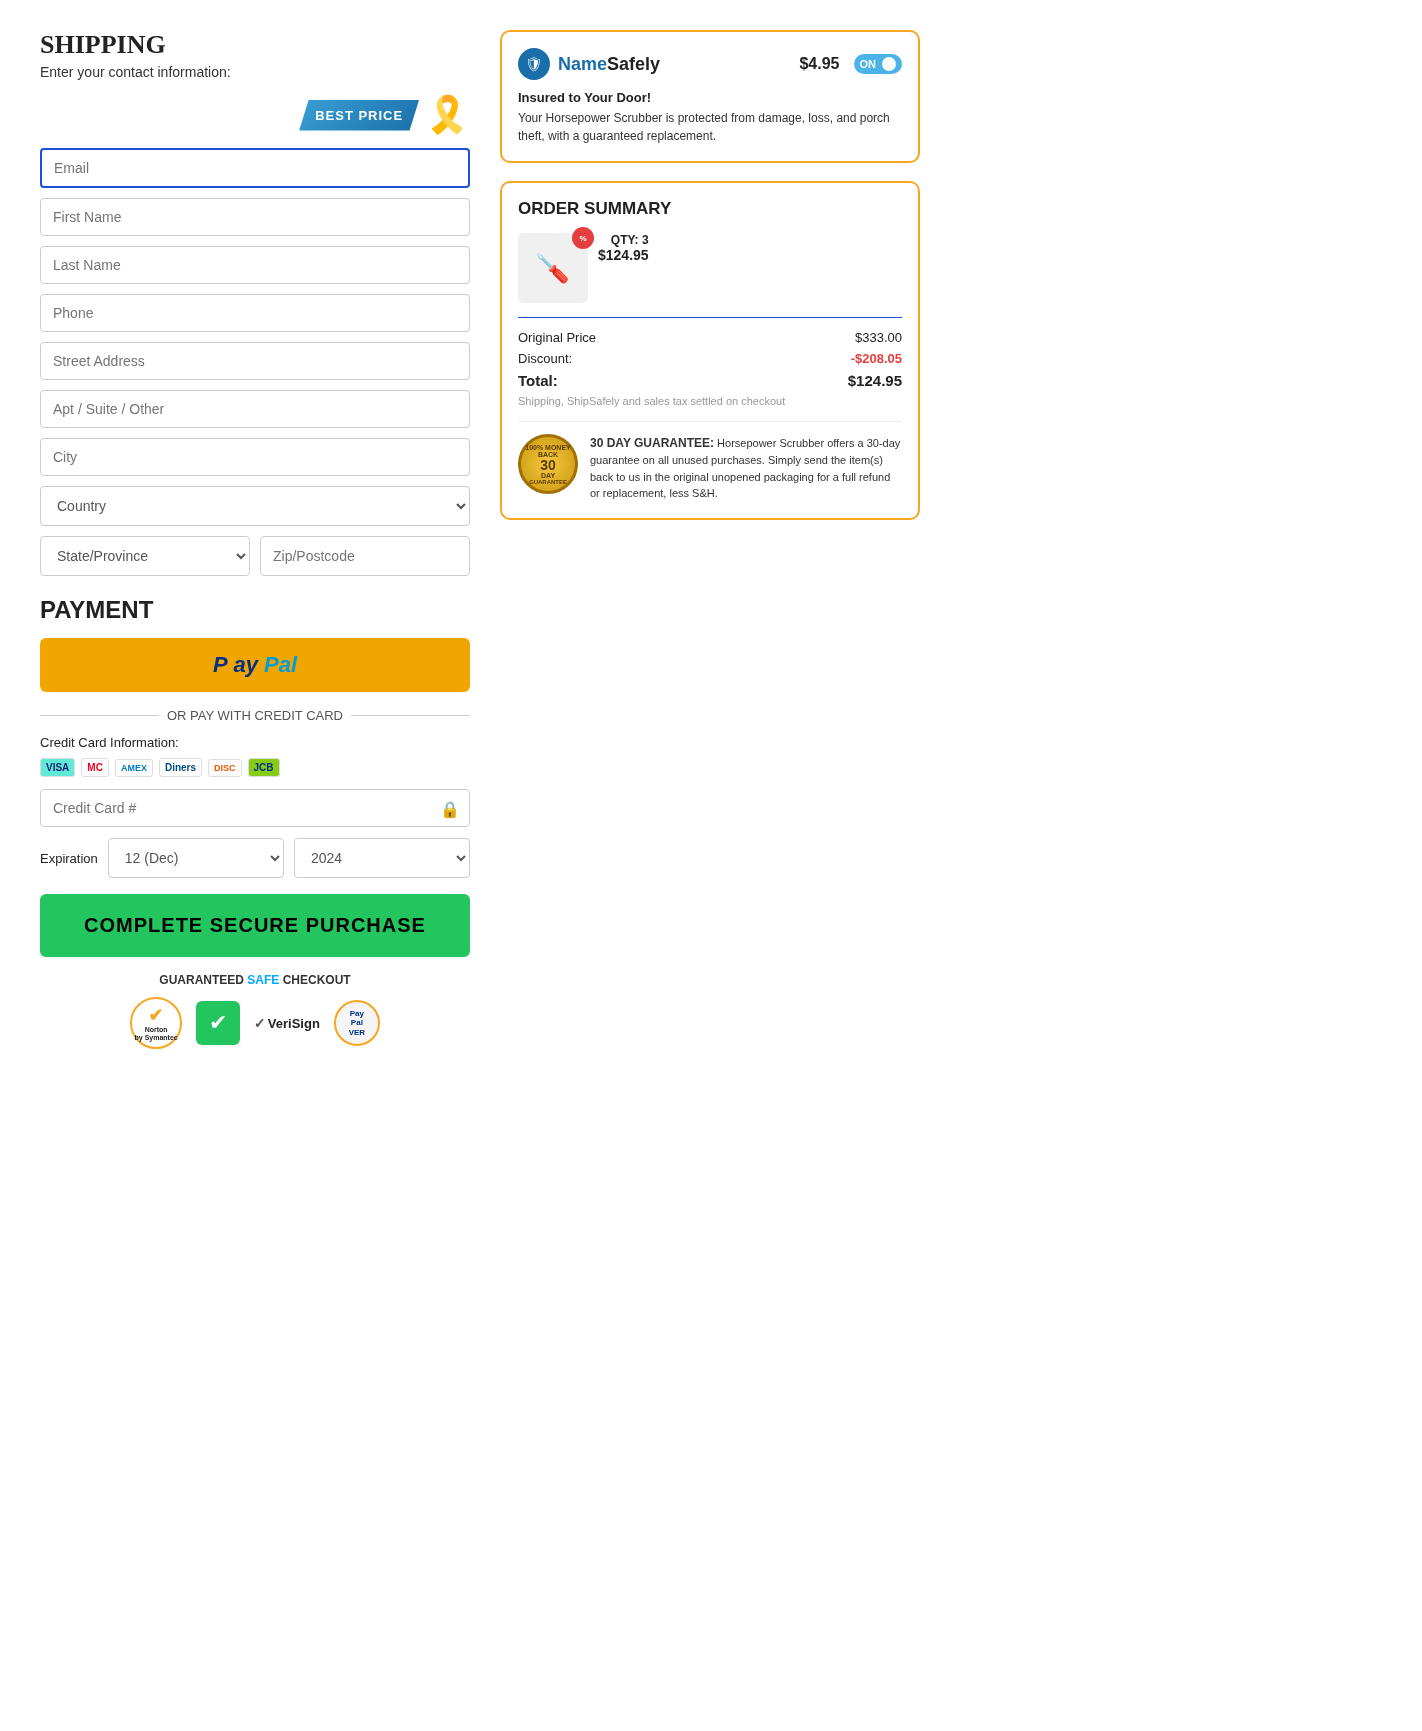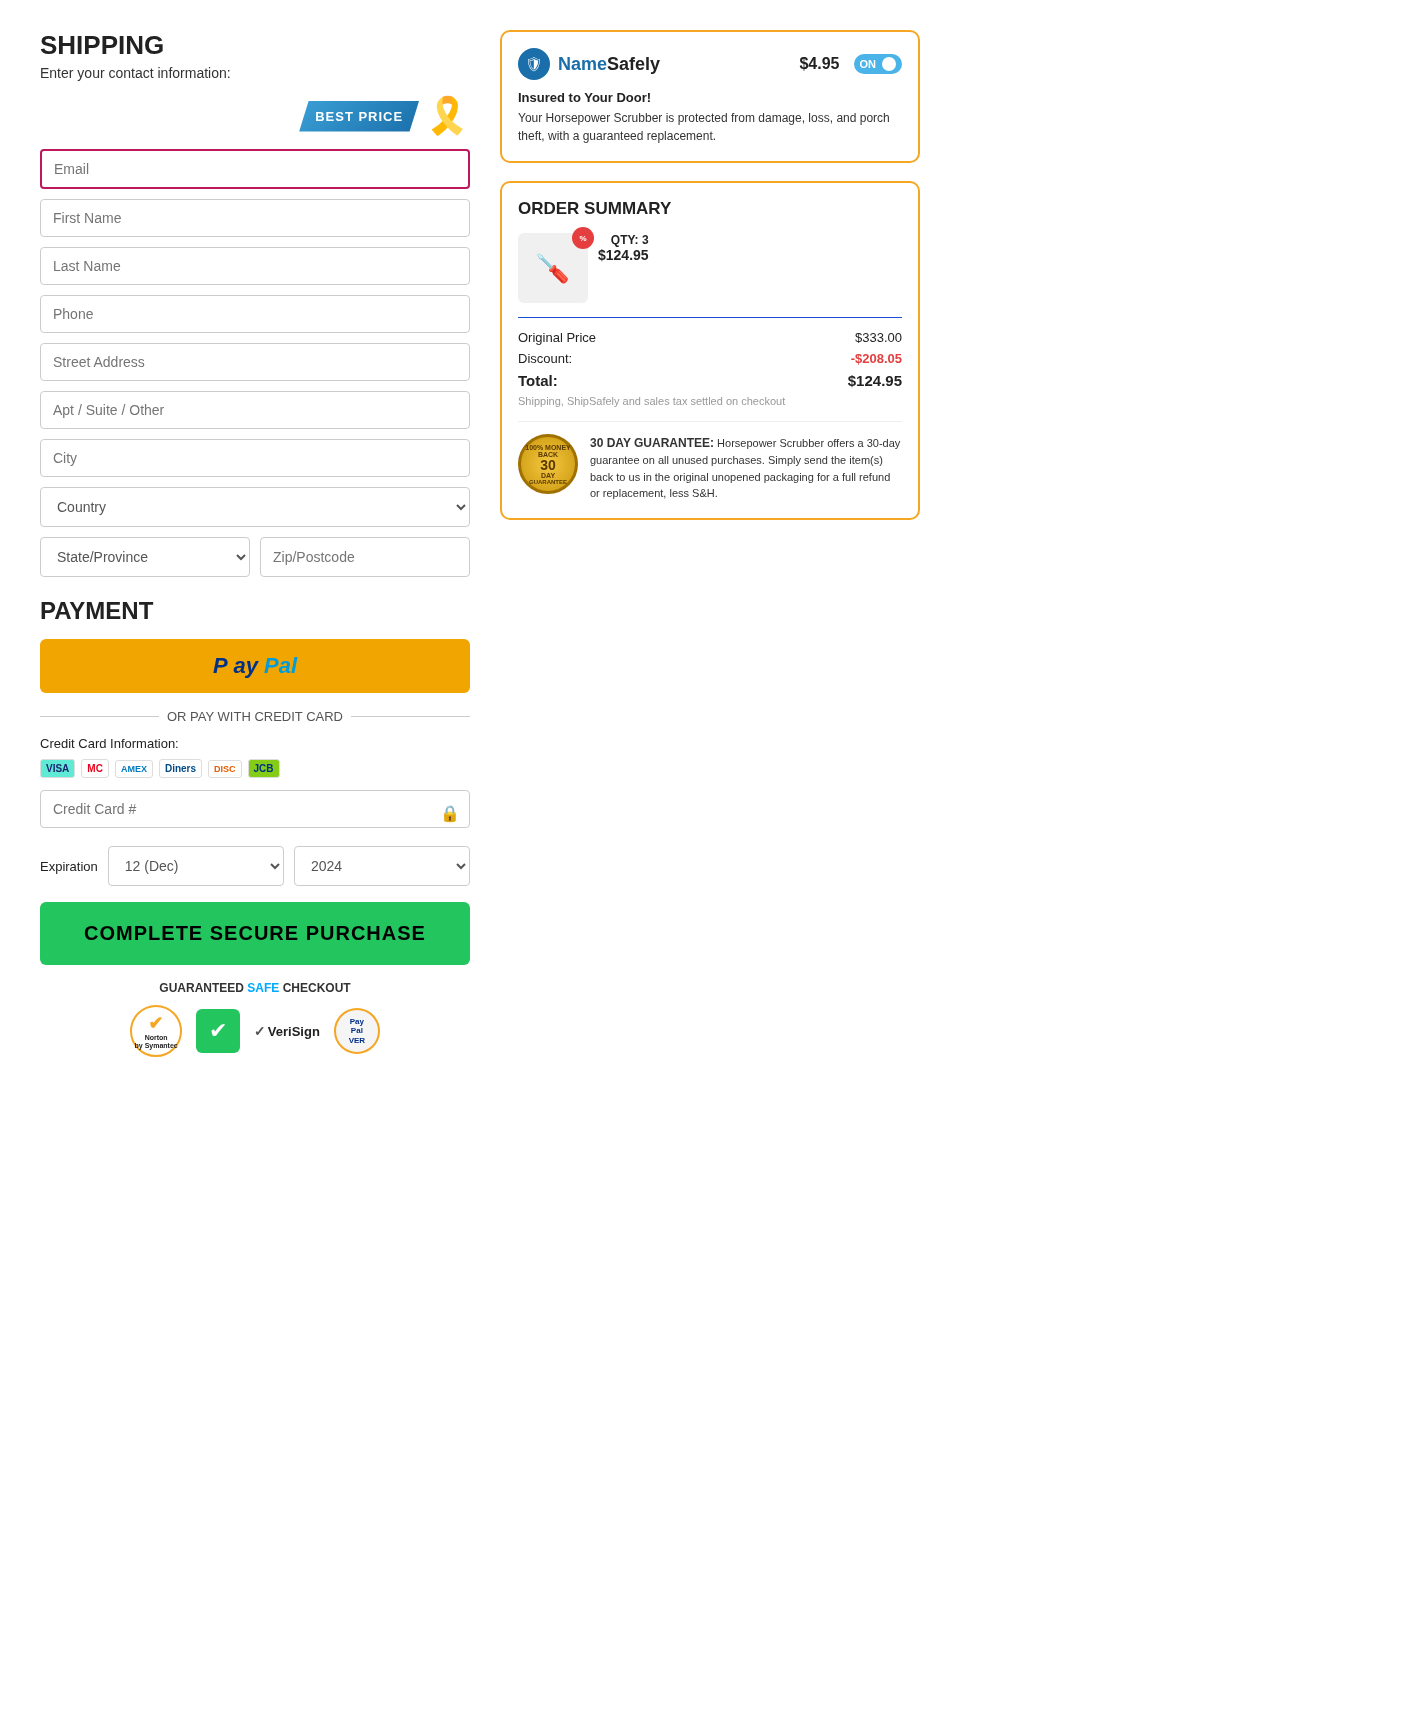--- a/index.html
+++ b/index.html
@@ -2,28 +2,28 @@
 <html><head>
   <meta charset="utf-8">
   <style>
     * { box-sizing: border-box; margin: 0; padding: 0; }
     body { font-family: Arial, sans-serif; background: #fff; color: #222; font-size: 14px; }
     .page-wrapper { display: flex; gap: 30px; padding: 30px 40px; max-width: 1422px; }
     .left-col { flex: 0 0 430px; }
     .right-col { flex: 1; max-width: 420px; }
 
     
-    .section-title { font-size: 26px; font-weight: 900; text-transform: uppercase; margin-bottom: 4px; }
+    .section-title { font-size: 26px; font-weight: 900; text-transform: uppercase; margin-bottom: 4px; font-family: Liberation Serif, serif; }
     .section-subtitle { font-size: 14px; margin-bottom: 14px; color: #333; }
     .best-price-banner { display: flex; align-items: center; justify-content: flex-end; margin-bottom: 12px; }
     .best-price-badge { background: linear-gradient(135deg, #3a9fd5, #1a6faa); color: #fff; font-weight: 900; font-size: 13px; padding: 8px 16px; clip-path: polygon(8% 0%, 100% 0%, 92% 100%, 0% 100%); margin-right: 6px; letter-spacing: 1px; }
     .ribbon-icon { font-size: 36px; color: #4ab3e8; }
 
     .form-input { width: 100%; border: 1px solid #ccc; border-radius: 4px; padding: 10px 12px; font-size: 14px; color: #555; margin-bottom: 10px; outline: none; }
-    .form-input.highlighted { border: 2px solid #be185d; }
+    .form-input.highlighted { border: 2px solid #1d4ed8; }
     .form-select { width: 100%; border: 1px solid #ccc; border-radius: 4px; padding: 10px 12px; font-size: 14px; color: #555; margin-bottom: 10px; background: #fff; appearance: auto; }
     .state-zip-row { display: flex; gap: 10px; margin-bottom: 10px; }
     .state-zip-row .form-select { flex: 1; margin-bottom: 0; }
     .state-zip-row .form-input { flex: 1; margin-bottom: 0; }
 
     
     .payment-title { font-size: 24px; font-weight: 900; text-transform: uppercase; margin: 20px 0 14px; }
     .paypal-btn { background: #f0a500; border: none; border-radius: 6px; width: 100%; padding: 14px; cursor: pointer; display: flex; align-items: center; justify-content: center; gap: 6px; margin-bottom: 16px; }
 
     .or-divider { text-align: center; font-size: 13px; color: #555; margin-bottom: 12px; display: flex; align-items: center; gap: 8px; }
@@ -33,21 +33,21 @@
     .cc-icons { display: flex; gap: 6px; margin-bottom: 12px; align-items: center; }
     .cc-icon { font-size: 10px; padding: 3px 5px; border: 1px solid #ddd; border-radius: 3px; font-weight: 700; }
     .cc-icon.visa { color: #1a1f71; background: #5eead4; }
     .cc-icon.mc { color: #eb001b; background: #fff; }
     .cc-icon.amex { color: #007bc1; background: #fff; font-size: 9px; }
     .cc-icon.diners { color: #004b87; background: #fff; }
     .cc-icon.discover { color: #e65c00; background: #fff; font-size: 9px; }
     .cc-icon.jcb { color: #003087; background: #84cc16; }
 
     .input-with-icon { position: relative; margin-bottom: 10px; }
-    .input-with-icon .form-input { margin-bottom: 8px; padding-right: 36px; }
+    .input-with-icon .form-input { margin-bottom: 1px; padding-right: 36px; }
     .input-icon { position: absolute; right: 10px; top: 50%; transform: translateY(-50%); font-size: 16px; color: #555; }
 
     .expiry-row { display: flex; align-items: center; gap: 10px; margin-bottom: 16px; }
     .expiry-label { font-size: 13px; white-space: nowrap; }
     .expiry-row .form-select { flex: 1; margin-bottom: 0; }
 
     .complete-btn { width: 100%; background: #22c55e; border: none; border-radius: 6px; padding: 20px; font-size: 20px; font-weight: 900; color: #000; text-transform: uppercase; cursor: pointer; letter-spacing: 1px; margin-bottom: 16px; }
 
     .guaranteed-row { text-align: center; font-size: 12px; font-weight: 700; margin-bottom: 10px; color: #333; }
     .guaranteed-row span.safe { color: #00aaff; }

